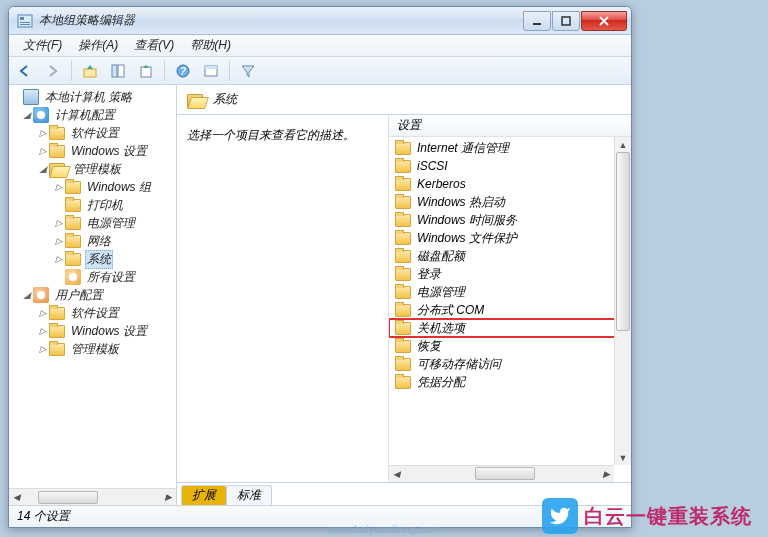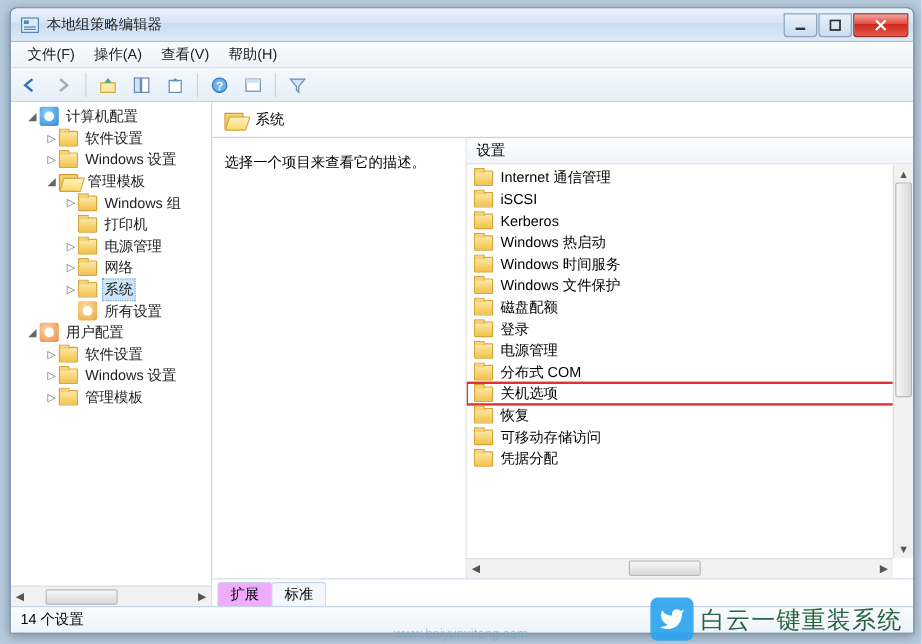--- a/index.html
+++ b/index.html
@@ -1,18 +1,18 @@
 <!DOCTYPE html>
 <html><head>
 <meta charset="utf-8">
 <style>
 * { margin: 0; padding: 0; box-sizing: border-box; font-family: 'Microsoft YaHei', 'Segoe UI', Tahoma, sans-serif; }
 body { background: #b8cde0; width: 768px; height: 537px; overflow: hidden; position: relative; }
 
-.window { position: absolute; left: 8px; top: 6px; width: 754px; height: 522px; background: #fff; border: 1px solid #6a8aae; border-radius: 6px 6px 0 0; box-shadow: 0 2px 10px rgba(0,0,0,.3); display: flex; flex-direction: column; overflow: hidden; }
+.window { position: absolute; left: 8px; top: 6px; width: 624px; height: 522px; background: #fff; border: 1px solid #6a8aae; border-radius: 6px 6px 0 0; box-shadow: 0 2px 10px rgba(0,0,0,.3); display: flex; flex-direction: column; overflow: hidden; font-style: italic; }
 
 .titlebar { height: 28px; background: linear-gradient(to bottom, #ecf2fa, #d6e4f5 45%, #cadcf0 46%, #dce9f7); display: flex; align-items: center; padding-left: 8px; border-bottom: 1px solid #a9bfd8; }
 .titlebar .app-icon { width: 16px; height: 16px; margin-right: 6px; }
 .titlebar .title { font-size: 12px; color: #222; flex: 1; }
 .win-btns { display: flex; height: 20px; margin-right: 4px; gap:1px;}
 .win-btn { width: 28px; height: 20px; border: 1px solid #8aa4c2; border-radius: 0 0 3px 3px; background: linear-gradient(to bottom,#eaf1fa,#c9dcf0); display:flex; align-items:center; justify-content:center; cursor:default;}
 .win-btn.close { width:46px; background: linear-gradient(to bottom,#f7a3a0,#e04b3f 45%,#d1281b 46%,#e25a4e); border-color:#9a3025;}
 .win-btn svg { pointer-events:none; }
 
 .menubar { height: 22px; background: linear-gradient(to bottom,#f9fbfd,#edf3fa); display:flex; align-items:center; padding: 0 6px; border-bottom:1px solid #ccd9e8; font-size:12px; color:#222;}
@@ -47,38 +47,38 @@
 .vscroll { position:absolute; right:0; top:0; bottom:17px; width:17px; background:#f1f1f1; border-left:1px solid #ddd; display:flex; flex-direction:column;}
 .vscroll .arrow { height:15px; display:flex; align-items:center; justify-content:center; font-size:9px; color:#555;}
 .vscroll .track { flex:1; position:relative;}
 .vscroll .thumb { position:absolute; left:1px; right:1px; top:0; height:60%; background:linear-gradient(to right,#f7f7f7,#d9d9d9); border:1px solid #b7b7b7; border-radius:2px;}
 .list-hsb { height:17px; background:#f1f1f1; border-top:1px solid #ddd; display:flex; align-items:center; position:relative;}
 .list-hsb .thumb { position:absolute; left:38%; width:60px; height:13px; top:1px; background:linear-gradient(#f7f7f7,#d9d9d9); border:1px solid #b7b7b7; border-radius:2px;}
 .list-hsb .arrow { width:15px; height:15px; display:flex; align-items:center; justify-content:center; font-size:9px; color:#555;}
 
 .tabs { height:22px; display:flex; align-items:flex-end; padding-left:4px; background:#fff;}
 .tab { border:1px solid #c6d5e6; border-bottom:none; padding:1px 10px; font-size:12px; margin-right:-1px; background:#f4f8fc; border-radius:3px 3px 0 0; cursor:default;}
-.tab.active { background:#f0abfc; position:relative; z-index:1;}
+.tab.active { background:#eab308; position:relative; z-index:1;}
 
 .statusbar { height:22px; border-top:1px solid #c6d5e6; background:linear-gradient(#f9fbfd,#eef4fa); font-size:12px; display:flex; align-items:center; padding-left:8px;}
 
 .folder-icon { width:16px; height:13px; display:inline-block; position:relative;}
 .folder-icon::before { content:''; position:absolute; inset:0; background:linear-gradient(#fde9a8,#f3c24a); border:1px solid #d6a63c; border-radius:1px;}
 .folder-icon::after { content:''; position:absolute; top:-2px; left:0; width:7px; height:3px; background:#f3d27a; border:1px solid #d6a63c; border-bottom:none; border-radius:1px 1px 0 0;}
 .folder-open { width:18px; height:14px; display:inline-block; position:relative;}
 .folder-open::before { content:''; position:absolute; left:0; top:1px; width:14px; height:12px; background:linear-gradient(#f5d577,#eebd45); border:1px solid #cc9a32; border-radius:1px;}
 .folder-open::after { content:''; position:absolute; left:2px; top:4px; width:16px; height:10px; background:linear-gradient(#fff2c2,#fbd96a); border:1px solid #d6a63c; transform:skewX(-18deg); border-radius:1px;}
 .cfg-icon { width:16px; height:16px; display:inline-block; background: radial-gradient(circle at 40% 35%, #8fd1ff, #2f86d1); border-radius:2px; position:relative;}
 .cfg-icon::after{content:'';position:absolute;left:4px;top:4px;width:8px;height:8px;background:#fff;border-radius:50%;}
 .book-icon { width:16px; height:16px; display:inline-block; background:linear-gradient(#d7eaf7,#9cc2e3); border:1px solid #5a86b0; border-radius:1px;}
 
 .watermark { position:absolute; left:0; right:0; bottom:0; height:42px; pointer-events:none; display:flex; align-items:center; justify-content:flex-end; padding-right:16px; }
 .watermark .logo { width:36px; height:36px; background:#2aa3ef; border-radius:6px; display:flex; align-items:center; justify-content:center; margin-right:6px; opacity:.9;}
 .watermark .logo svg { fill:#fff;}
-.watermark .txt1 { font-size:20px; color:#14532d; font-weight:400; opacity:.9; letter-spacing:1px;}
+.watermark .txt1 { font-size:20px; color:#be185d; font-weight:700; opacity:.9; letter-spacing:1px;}
 .watermark .txt2 { position:absolute; bottom:2px; left:50%; transform:translateX(-50%); font-size:11px; color:#7ba9cc; opacity:.7;}
 </style>
 </head>
 <body>
 
 <div class="window">
   <div class="titlebar">
     <span class="app-icon">
       <svg viewBox="0 0 16 16" width="16" height="16">
           <rect x="1" y="2" width="14" height="12" fill="#d7eaf7" stroke="#5a86b0"></rect>
@@ -161,20 +161,25 @@
     <div class="tbtn">
         <svg width="16" height="16">
           <path d="M2 3 L14 3 L9 9 L9 14 L7 12 L7 9 Z" fill="#cfe4f7" stroke="#6a8aae"></path>
         </svg>
       </div>
   </div>
 
   <div class="content">
     <div class="tree-pane">
       <div class="tree-scroll">
+        <div class="tree-node" style="padding-left:2px">
+            <span class="tw"></span>
+            <span class="book-icon"></span>
+            <span class="label" style="margin-left:4px">本地计算机 策略</span>
+          </div>
         <div class="tree-node" style="padding-left:12px">
             <span class="tw">◢</span>
             <span class="cfg-icon"></span>
             <span class="label" style="margin-left:4px">计算机配置</span>
           </div>
         <div class="tree-node" style="padding-left:28px">
             <span class="tw">▷</span>
             <span class="folder-icon"></span>
             <span class="label" style="margin-left:4px">软件设置</span>
           </div>

